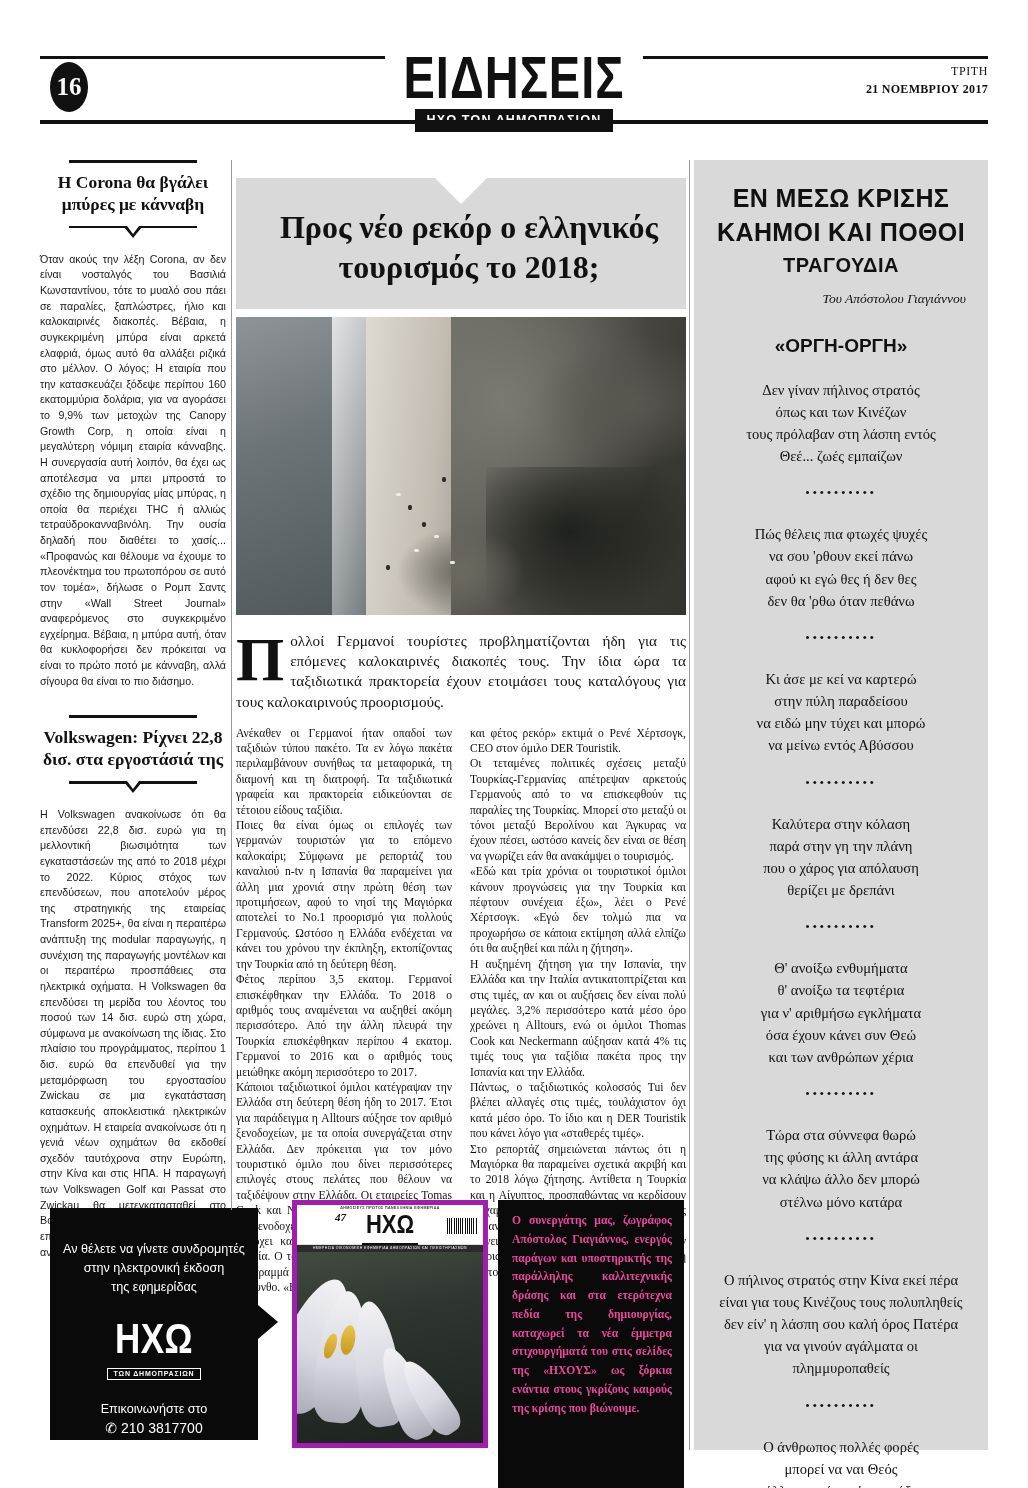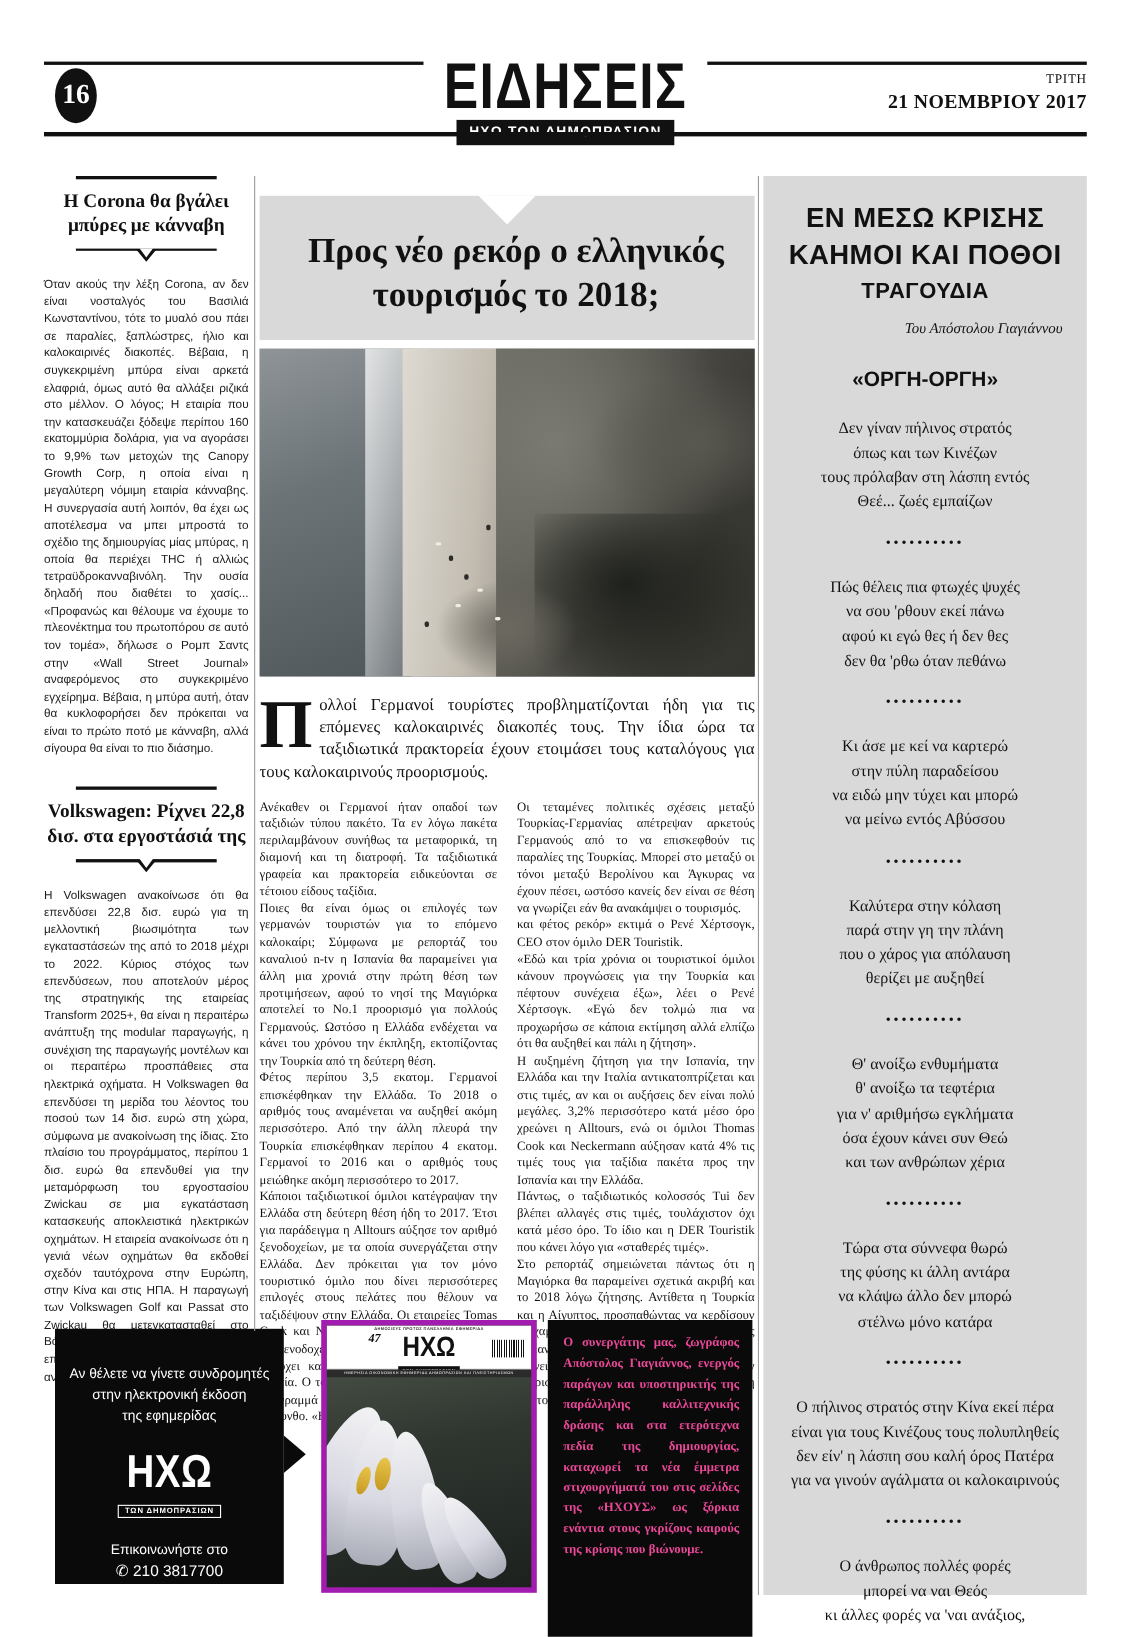--- a/index.html
+++ b/index.html
@@ -60,21 +60,21 @@
     letter-spacing: 1.1px;
     padding: 4px 12px 5px 12px;
   }
   .dateline {
     position: absolute; right: 0; top: 16px;
     text-align: right;
     font-family: "Liberation Serif", serif;
     color: #111;
   }
   .dateline .d1 { font-size: 12px; letter-spacing: 0.6px; }
-  .dateline .d2 { font-size: 18px; font-weight: 700; letter-spacing: 0.3px; margin-top: 3px; }
+  .dateline .d2 { font-size: 12px; font-weight: 700; letter-spacing: 0.3px; margin-top: 3px; }
   .master-rule {
     position: absolute; left: 40px; top: 120px;
     width: 948px; height: 4px; background: #111;
   }
 
   
   .col-left {
     position: absolute; left: 40px; top: 160px;
     width: 186px;
   }
@@ -497,22 +497,22 @@
     </div>
 
     <div class="main-cols">
       <div class="c">
         <p>Ανέκαθεν οι Γερμανοί ήταν οπαδοί των ταξιδιών τύπου πακέτο. Τα εν λόγω πακέτα περιλαμβάνουν συνήθως τα μεταφορικά, τη διαμονή και τη διατροφή. Τα ταξιδιωτικά γραφεία και πρακτορεία ειδικεύονται σε τέτοιου είδους ταξίδια.</p>
         <p>Ποιες θα είναι όμως οι επιλογές των γερμανών τουριστών για το επόμενο καλοκαίρι; Σύμφωνα με ρεπορτάζ του καναλιού n-tv η Ισπανία θα παραμείνει για άλλη μια χρονιά στην πρώτη θέση των προτιμήσεων, αφού το νησί της Μαγιόρκα αποτελεί το Νο.1 προορισμό για πολλούς Γερμανούς. Ωστόσο η Ελλάδα ενδέχεται να κάνει του χρόνου την έκπληξη, εκτοπίζοντας την Τουρκία από τη δεύτερη θέση.</p>
         <p>Φέτος περίπου 3,5 εκατομ. Γερμανοί επισκέφθηκαν την Ελλάδα. Το 2018 ο αριθμός τους αναμένεται να αυξηθεί ακόμη περισσότερο. Από την άλλη πλευρά την Τουρκία επισκέφθηκαν περίπου 4 εκατομ. Γερμανοί το 2016 και ο αριθμός τους μειώθηκε ακόμη περισσότερο το 2017.</p>
         <p>Κάποιοι ταξιδιωτικοί όμιλοι κατέγραψαν την Ελλάδα στη δεύτερη θέση ήδη το 2017. Έτσι για παράδειγμα η Alltours αύξησε τον αριθμό ξενοδοχείων, με τα οποία συνεργάζεται στην Ελλάδα. Δεν πρόκειται για τον μόνο τουριστικό όμιλο που δίνει περισσότερες επιλογές στους πελάτες που θέλουν να ταξιδέψουν στην Ελλάδα. Οι εταιρείες Tomas Cook και Neckermann συμπεριέλαβαν άλλα 22 ξενοδοχεία στην Κρήτη ενώ το 2018 θα υπάρχει και πτήση από τη Γερμανία στη Σητεία. Ο τουρ οπερέιτορ ITS έχει βάλει στο πρόγραμμά του επίσης την Θάσο και την Ζάκυνθο. «Η Ελλάδα θα σημειώσει</p>
       </div>
       <div class="c">
+        <p>και φέτος ρεκόρ» εκτιμά ο Ρενέ Χέρτσογκ, CEO στον όμιλο DER Touristik.</p>
         <p>Οι τεταμένες πολιτικές σχέσεις μεταξύ Τουρκίας-Γερμανίας απέτρεψαν αρκετούς Γερμανούς από το να επισκεφθούν τις παραλίες της Τουρκίας. Μπορεί στο μεταξύ οι τόνοι μεταξύ Βερολίνου και Άγκυρας να έχουν πέσει, ωστόσο κανείς δεν είναι σε θέση να γνωρίζει εάν θα ανακάμψει ο τουρισμός.</p>
-        <p>και φέτος ρεκόρ» εκτιμά ο Ρενέ Χέρτσογκ, CEO στον όμιλο DER Touristik.</p>
         <p>«Εδώ και τρία χρόνια οι τουριστικοί όμιλοι κάνουν προγνώσεις για την Τουρκία και πέφτουν συνέχεια έξω», λέει ο Ρενέ Χέρτσογκ. «Εγώ δεν τολμώ πια να προχωρήσω σε κάποια εκτίμηση αλλά ελπίζω ότι θα αυξηθεί και πάλι η ζήτηση».</p>
         <p>Η αυξημένη ζήτηση για την Ισπανία, την Ελλάδα και την Ιταλία αντικατοπτρίζεται και στις τιμές, αν και οι αυξήσεις δεν είναι πολύ μεγάλες. 3,2% περισσότερο κατά μέσο όρο χρεώνει η Alltours, ενώ οι όμιλοι Thomas Cook και Neckermann αύξησαν κατά 4% τις τιμές τους για ταξίδια πακέτα προς την Ισπανία και την Ελλάδα.</p>
         <p>Πάντως, ο ταξιδιωτικός κολοσσός Tui δεν βλέπει αλλαγές στις τιμές, τουλάχιστον όχι κατά μέσο όρο. Το ίδιο και η DER Touristik που κάνει λόγο για «σταθερές τιμές».</p>
         <p>Στο ρεπορτάζ σημειώνεται πάντως ότι η Μαγιόρκα θα παραμείνει σχετικά ακριβή και το 2018 λόγω ζήτησης. Αντίθετα η Τουρκία και η Αίγυπτος, προσπαθώντας να κερδίσουν το χαμένο έδαφος, έχουν ρίξει τις τιμές τους σημαντικά.</p>
         <p>Μένει να φανεί πώς αυτές οι αλλαγές στον τουριστικό κλάδο θα επηρεάσουν την κίνηση και το καλοκαίρι στην Ελλάδα.</p>
       </div>
     </div>
   </div>
 
   <div class="col-right">
@@ -544,21 +544,21 @@
         <span class="ln">στην πύλη παραδείσου</span>
         <span class="ln">να ειδώ μην τύχει και μπορώ</span>
         <span class="ln">να μείνω εντός Αβύσσου</span>
       </div>
       <div class="dots">••••••••••</div>
 
       <div class="stanza">
         <span class="ln">Καλύτερα στην κόλαση</span>
         <span class="ln">παρά στην γη την πλάνη</span>
         <span class="ln">που ο χάρος για απόλαυση</span>
-        <span class="ln">θερίζει με αυξηθεί</span>
+        <span class="ln">θερίζει με δρεπάνι</span>
       </div>
       <div class="dots">••••••••••</div>
 
       <div class="stanza">
         <span class="ln">Θ' ανοίξω ενθυμήματα</span>
         <span class="ln">θ' ανοίξω τα τεφτέρια</span>
         <span class="ln">για ν' αριθμήσω εγκλήματα</span>
         <span class="ln">όσα έχουν κάνει συν Θεώ</span>
         <span class="ln">και των ανθρώπων χέρια</span>
       </div>
@@ -569,21 +569,21 @@
         <span class="ln">της φύσης κι άλλη αντάρα</span>
         <span class="ln">να κλάψω άλλο δεν μπορώ</span>
         <span class="ln">στέλνω μόνο κατάρα</span>
       </div>
       <div class="dots">••••••••••</div>
 
       <div class="stanza">
         <span class="ln">Ο πήλινος στρατός στην Κίνα εκεί πέρα</span>
         <span class="ln">είναι για τους Κινέζους τους πολυπληθείς</span>
         <span class="ln">δεν είν' η λάσπη σου καλή όρος Πατέρα</span>
-        <span class="ln">για να γινούν αγάλματα οι καλοκαιρινούς</span>
+        <span class="ln">για να γινούν αγάλματα οι πλημμυροπαθείς</span>
       </div>
       <div class="dots">••••••••••</div>
 
       <div class="stanza">
         <span class="ln">Ο άνθρωπος πολλές φορές</span>
         <span class="ln">μπορεί να ναι Θεός</span>
         <span class="ln">κι άλλες φορές να 'ναι ανάξιος,</span>
 
       </div>
 

